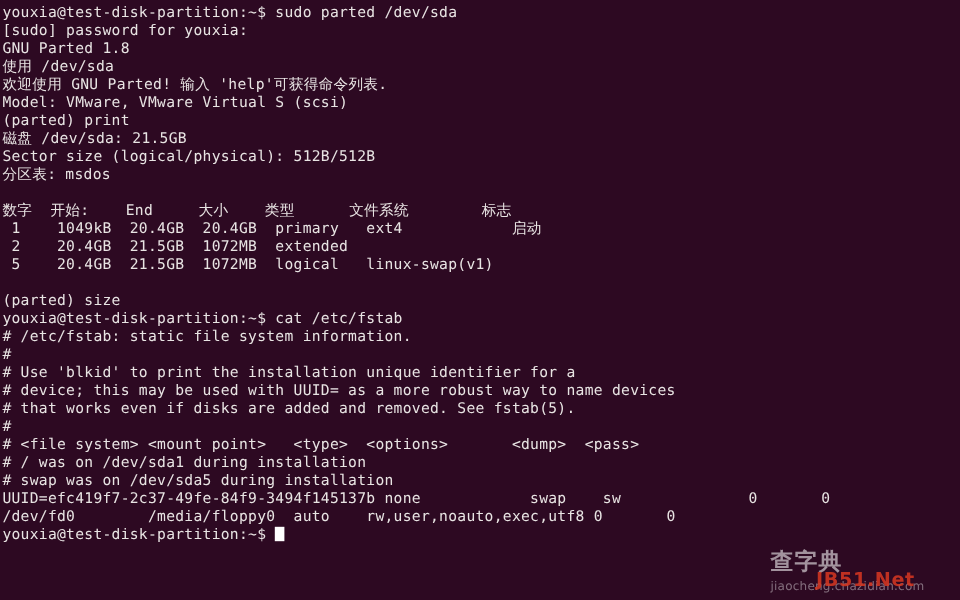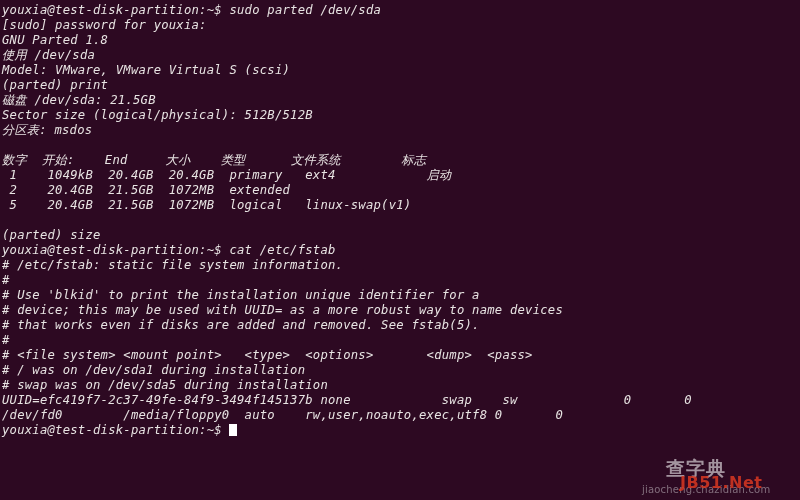--- a/index.html
+++ b/index.html
@@ -17,21 +17,20 @@
     font-size: 12.2px;
     line-height: 15px;
     color: #e8e4e3;
     padding: 3px 0 0 2px;
     box-sizing: border-box;
   }
   .line {
     white-space: pre;
     height: 15px;
     letter-spacing: 0.02em;
-    font-style: italic;
   }
   .line.blank { color: transparent; }
   .cursor {
     display: inline-block;
     width: 7.6px;
     height: 12px;
     background: #ffffff;
     vertical-align: -2px;
   }
   
@@ -47,21 +46,20 @@
   .wm-main {
     position: absolute;
     left: 0;
     top: 0;
     font-family: "DejaVu Sans", "Liberation Sans", sans-serif;
     font-size: 19px;
     font-weight: bold;
     color: #d8d2d6;
     letter-spacing: 1px;
     opacity: 0.75;
-    margin-left: 24px;
   }
   .wm-box {
     position: absolute;
     left: 68px;
     top: 1px;
     font-family: "DejaVu Sans", "Liberation Sans", sans-serif;
     font-size: 11px;
     color: #cfc8cd;
     opacity: 0.62;
     letter-spacing: 4px;
@@ -94,20 +92,21 @@
 </style>
 </head>
 <body>
 
 <div id="terminal">
   <div id="terminal-output">
       <div class="line">youxia@test-disk-partition:~$ sudo parted /dev/sda</div>
       <div class="line">[sudo] password for youxia:</div>
       <div class="line">GNU Parted 1.8</div>
       <div class="line">使用 /dev/sda</div>
+      <div class="line">欢迎使用 GNU Parted! 输入 'help'可获得命令列表.</div>
       <div class="line">Model: VMware, VMware Virtual S (scsi)</div>
       <div class="line">(parted) print</div>
       <div class="line">磁盘 /dev/sda: 21.5GB</div>
       <div class="line">Sector size (logical/physical): 512B/512B</div>
       <div class="line">分区表: msdos</div>
       <div class="line blank">&nbsp;</div>
       <div class="line">数字  开始:    End     大小    类型      文件系统        标志</div>
       <div class="line"> 1    1049kB  20.4GB  20.4GB  primary   ext4            启动</div>
       <div class="line"> 2    20.4GB  21.5GB  1072MB  extended</div>
       <div class="line"> 5    20.4GB  21.5GB  1072MB  logical   linux-swap(v1)</div>

